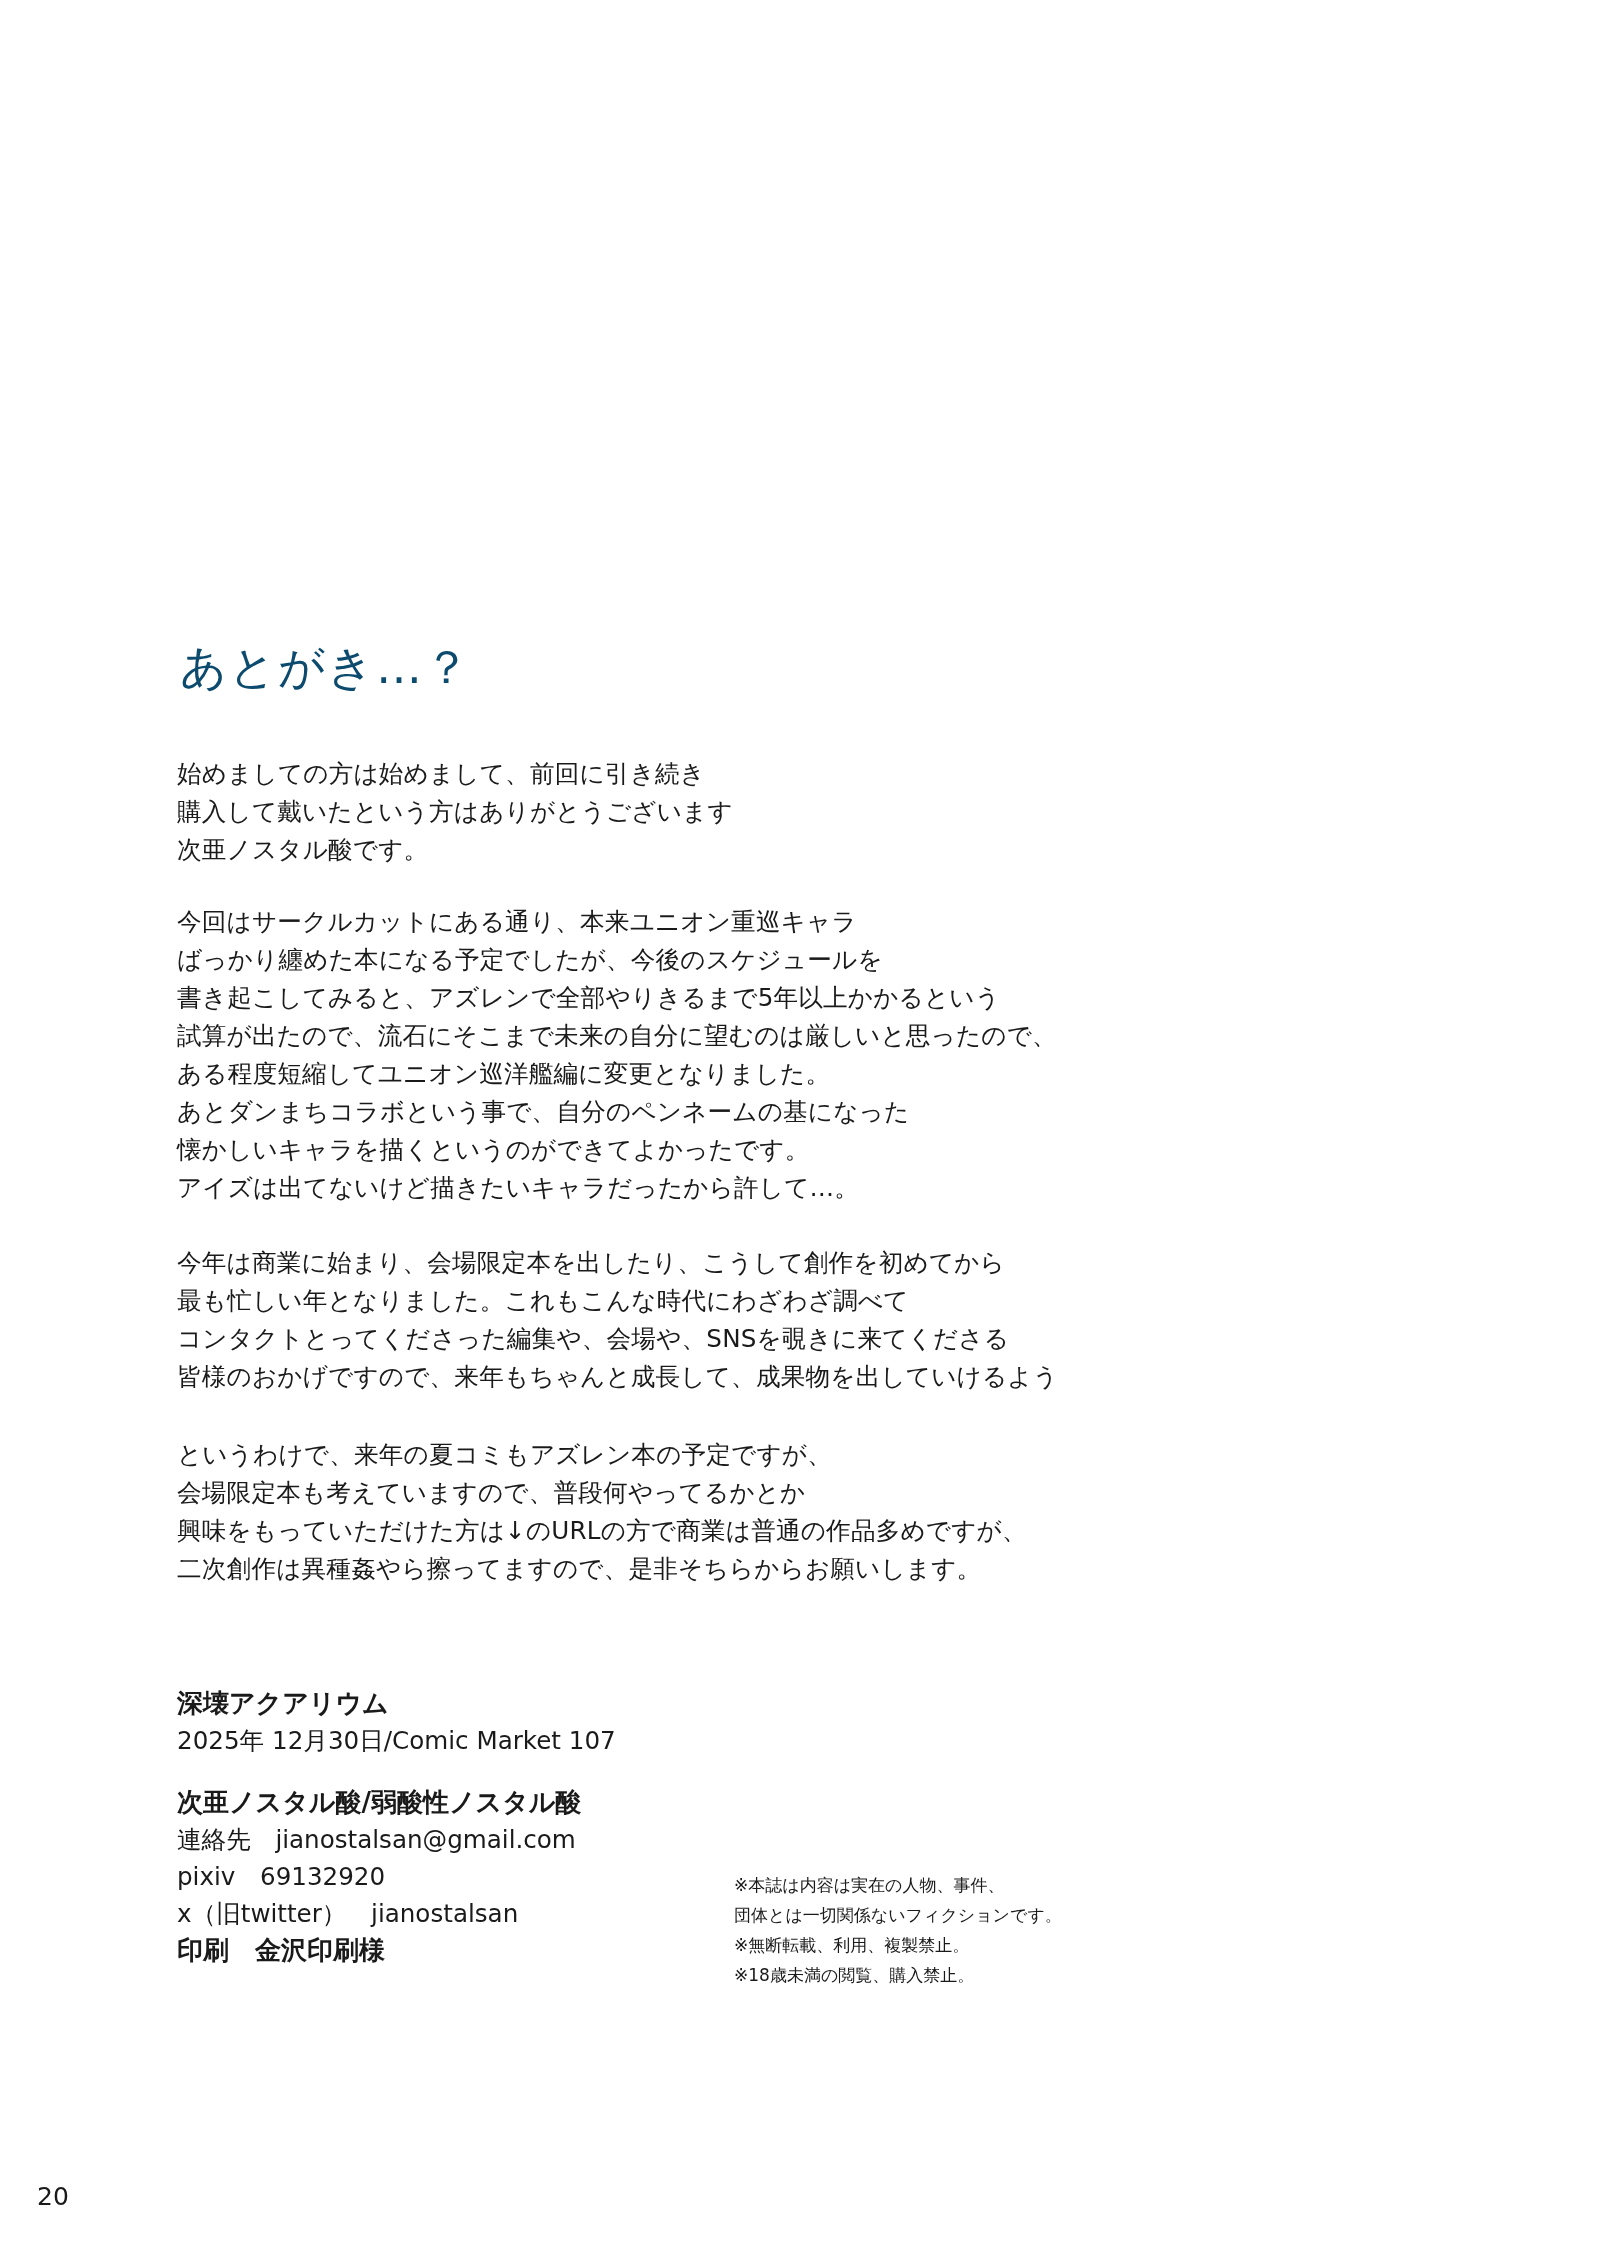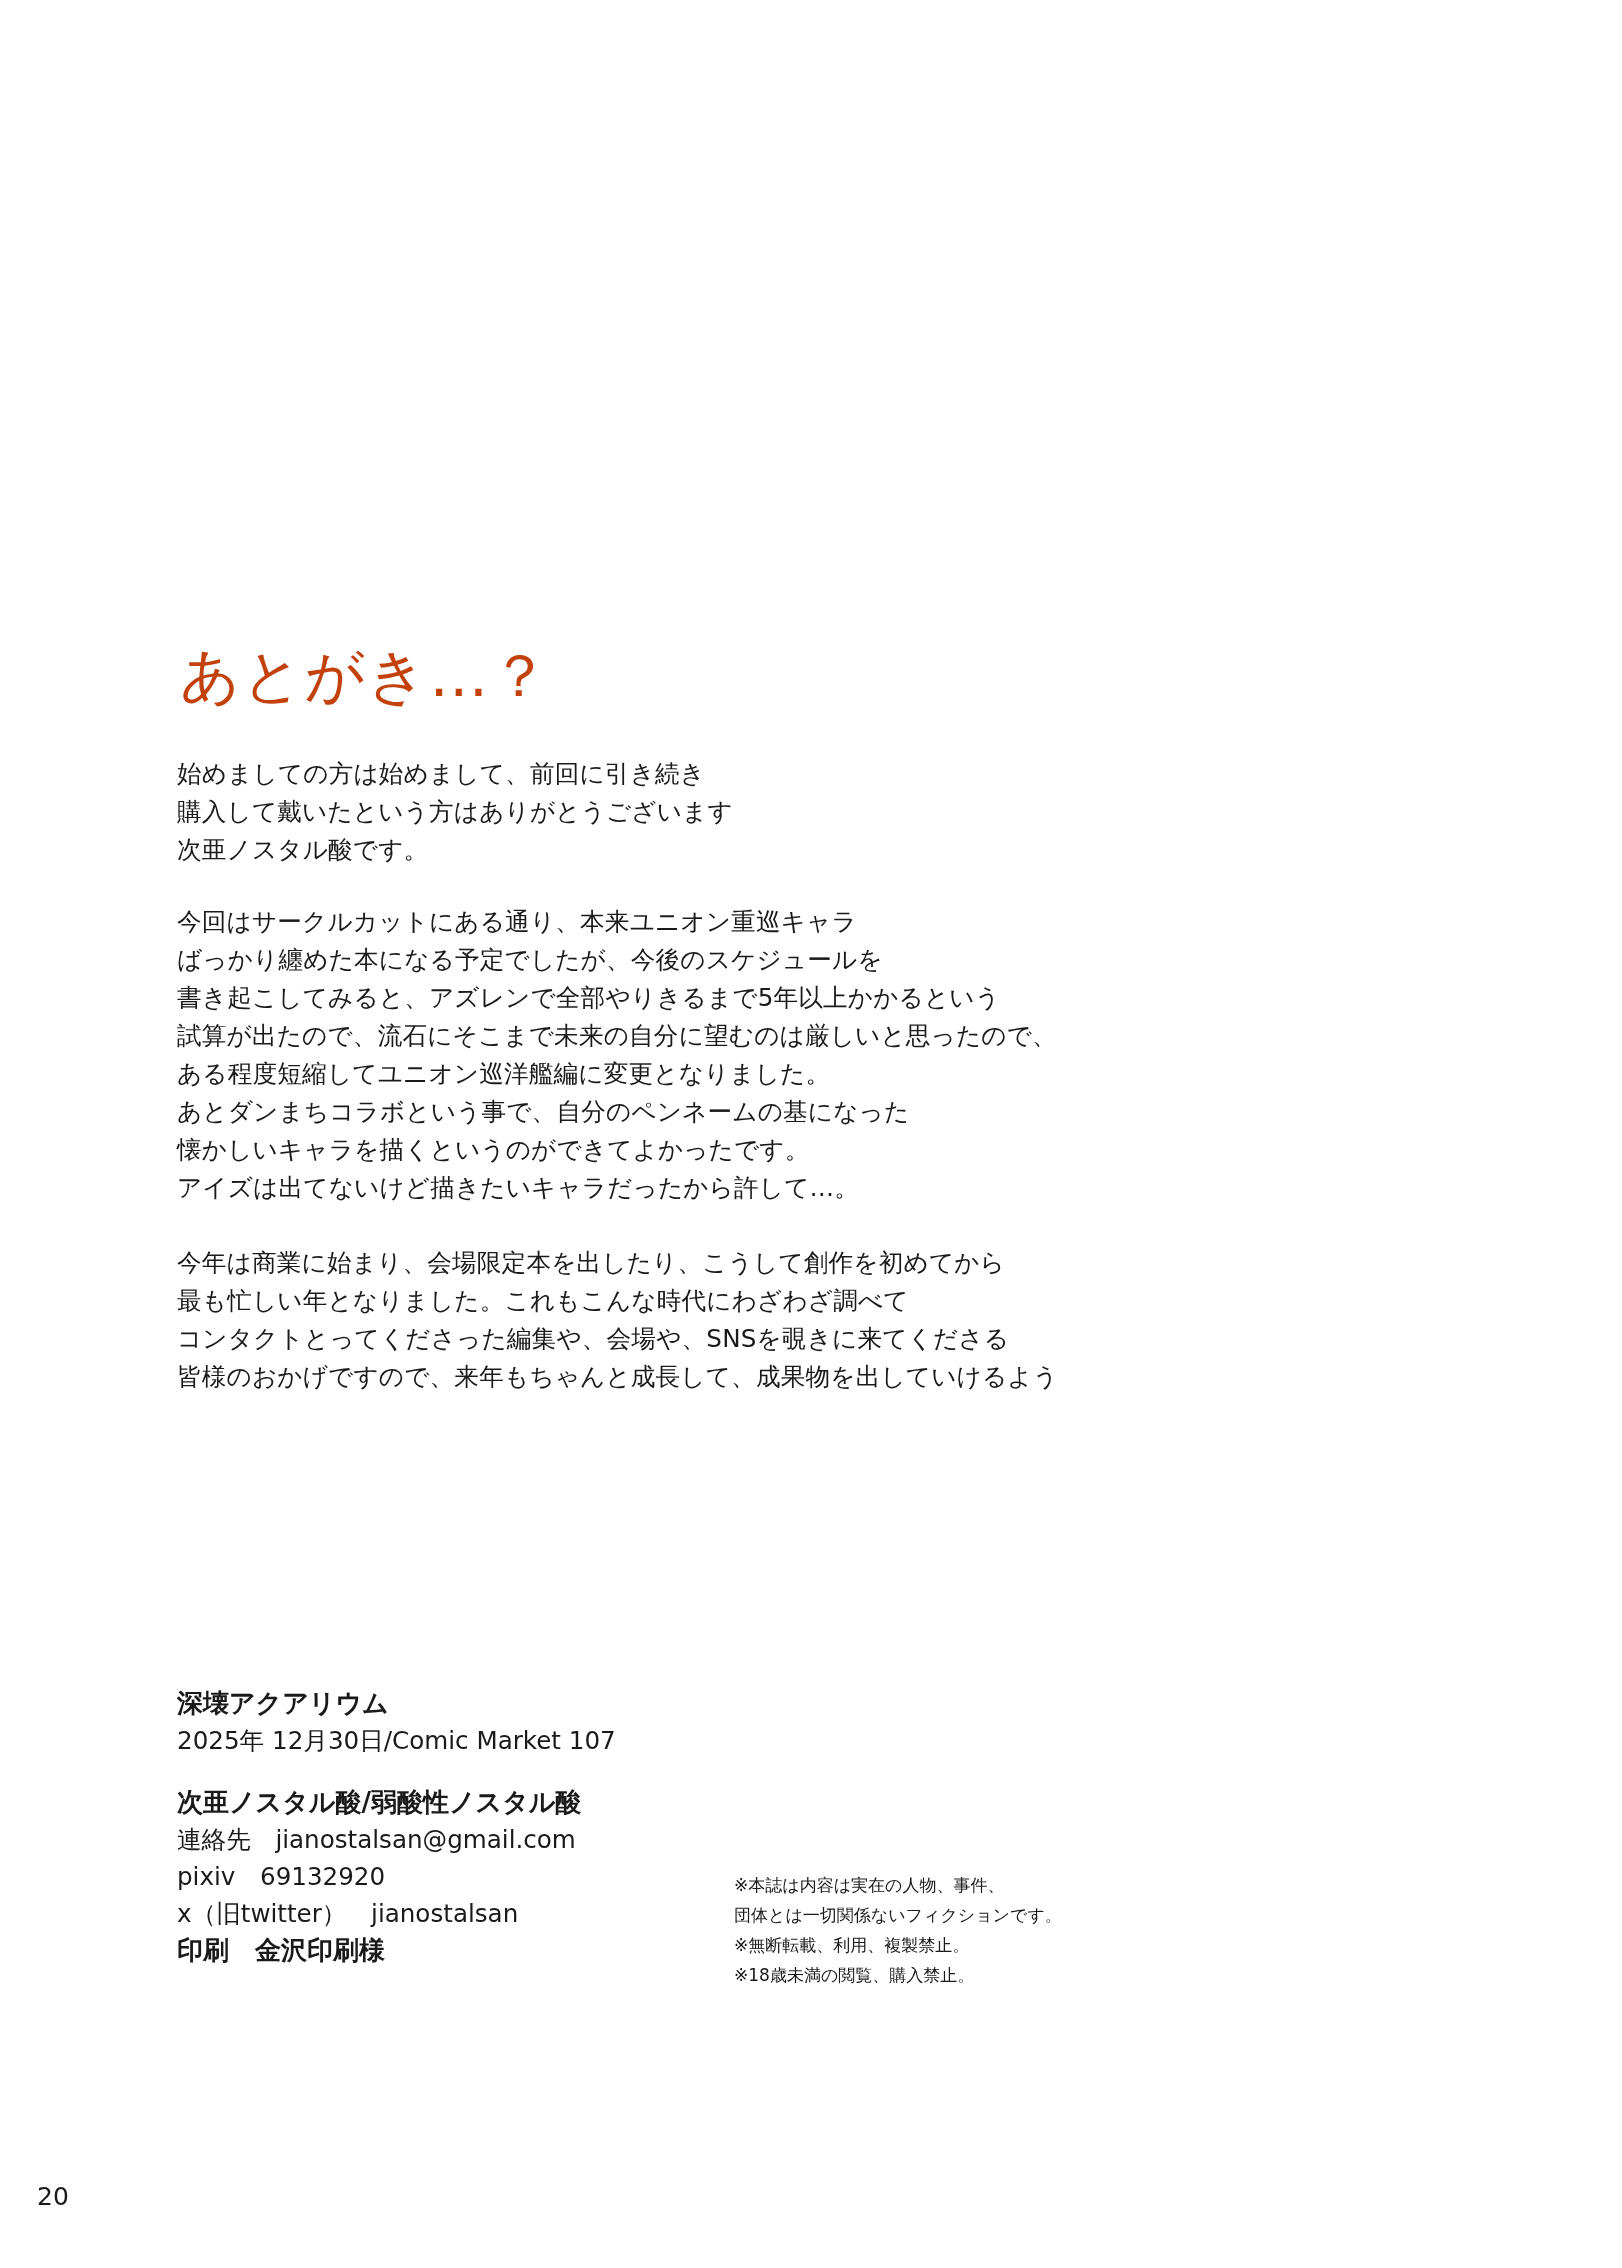--- a/index.html
+++ b/index.html
@@ -21,24 +21,24 @@
     top: 0;
     left: 0;
     width: 1622px;
     height: 2269px;
   }
 
   .afterword-title {
     position: absolute;
     left: 180px;
     top: 637px;
-    font-size: 59px;
+    font-size: 46px;
     font-weight: 400;
     letter-spacing: 1.9px;
-    color: #c2410c;
+    color: #0c4a6e;
     white-space: nowrap;
   }
 
   .body-block {
     position: absolute;
     left: 177px;
     font-size: 24.6px;
     line-height: 38px;
     color: #1a1a1a;
     letter-spacing: 0.2px;
@@ -107,20 +107,26 @@
     <p>アイズは出てないけど描きたいキャラだったから許して…。</p>
   </div>
 
   <div class="body-block" id="para3">
     <p>今年は商業に始まり、会場限定本を出したり、こうして創作を初めてから</p>
     <p>最も忙しい年となりました。これもこんな時代にわざわざ調べて</p>
     <p>コンタクトとってくださった編集や、会場や、SNSを覗きに来てくださる</p>
     <p>皆様のおかげですので、来年もちゃんと成長して、成果物を出していけるよう</p>
   </div>
 
+  <div class="body-block" id="para4">
+    <p>というわけで、来年の夏コミもアズレン本の予定ですが、</p>
+    <p>会場限定本も考えていますので、普段何やってるかとか</p>
+    <p>興味をもっていただけた方は↓のURLの方で商業は普通の作品多めですが、</p>
+    <p>二次創作は異種姦やら擦ってますので、是非そちらからお願いします。</p>
+  </div>
 
   <div class="colophon">
     <p class="bold">深壊アクアリウム</p>
     <p>2025年 12月30日/Comic Market 107</p>
     <div class="spacer-md"></div>
     <p class="bold">次亜ノスタル酸/弱酸性ノスタル酸</p>
     <p>連絡先　jianostalsan@gmail.com</p>
     <p>pixiv　69132920</p>
     <p>x（旧twitter）　jianostalsan</p>
     <p class="bold">印刷　金沢印刷様</p>

